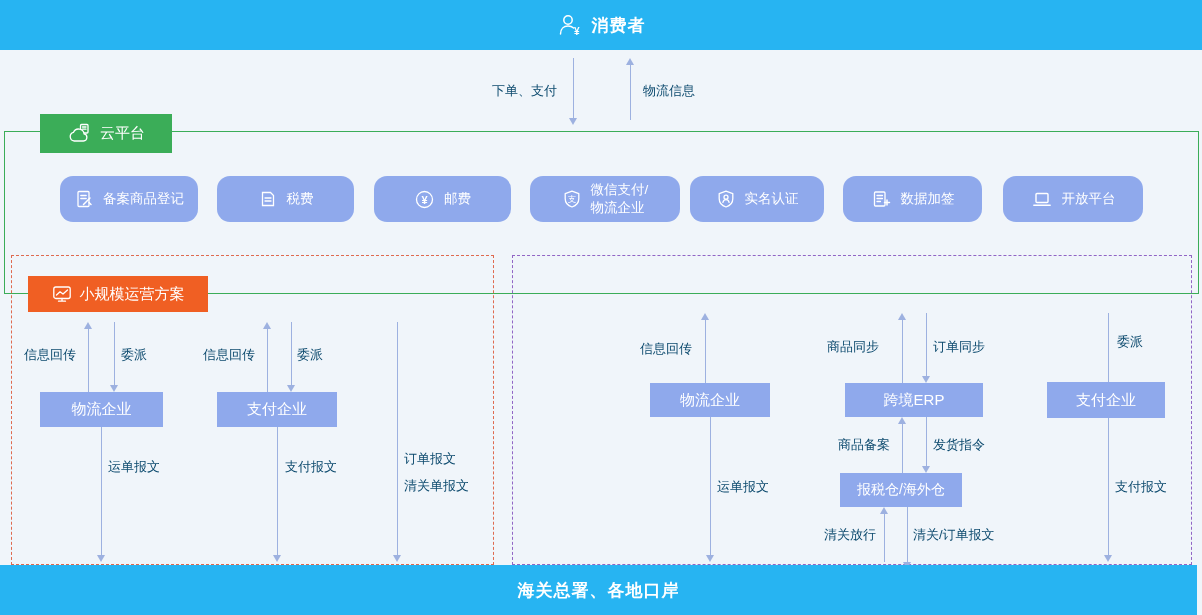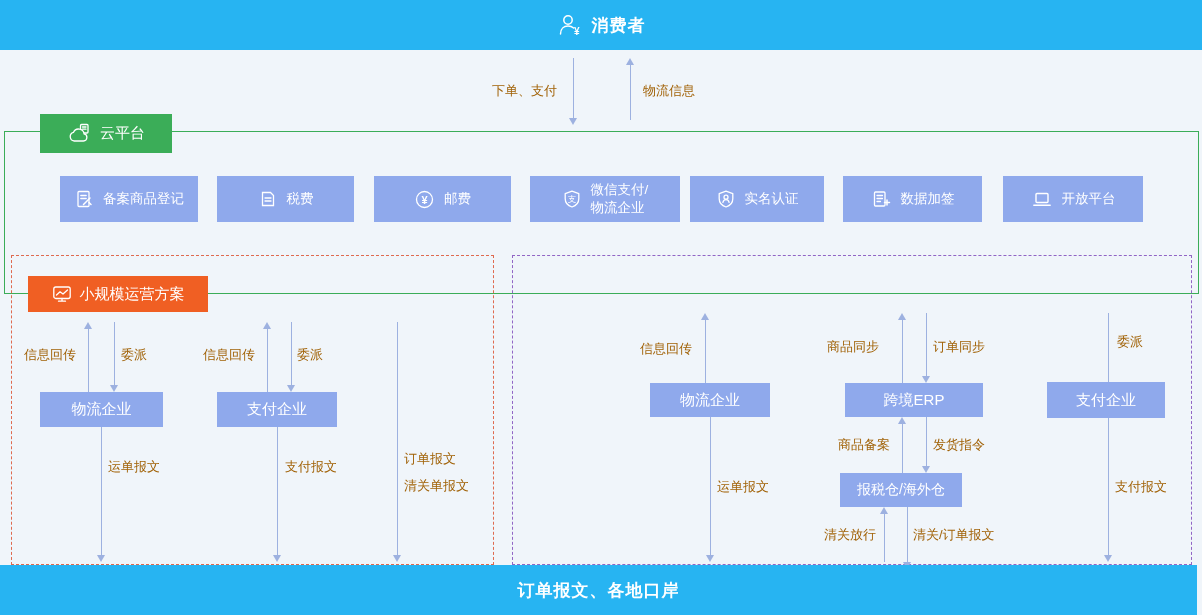--- a/index.html
+++ b/index.html
@@ -15,33 +15,33 @@
        font-size:15px;z-index:3;white-space:nowrap;text-align:right;}
   #tag-cloud{left:40px;top:114px;width:132px;height:39px;background:#3bad58;}
   #tag-small{left:28px;top:276px;width:180px;height:36px;background:#f05f23;}
   #tag-erp{left:523px;top:276px;width:164px;height:36px;background:#7165d6;}
   
   .dashed{position:absolute;z-index:1;}
   #redbox{left:11px;top:255px;width:481px;height:308px;border:1px dashed #df6a4f;}
   #purplebox{left:512px;top:255px;width:678px;height:308px;border:1px dashed #9165c5;}
   
   .pbtn{position:absolute;top:176px;height:46px;background:#8fa9ec;color:#fff;display:flex;
-        align-items:center;justify-content:center;gap:9px;font-size:13.5px;z-index:2;white-space:nowrap;}
+        align-items:center;justify-content:center;gap:9px;font-size:13.5px;z-index:2;white-space:nowrap;border-radius:13px;}
   .pbtn .b2{display:flex;flex-direction:column;line-height:1.3;text-align:left;}
   
   .node{position:absolute;background:#8fa9ec;color:#fff;display:flex;align-items:center;
         justify-content:center;font-size:15px;z-index:2;white-space:nowrap;}
   
   .arr{position:absolute;width:1px;background:#9db1e0;z-index:2;}
   .arr.down::after{content:'';position:absolute;bottom:-7px;left:-4px;width:0;height:0;
         border:4.5px solid transparent;border-bottom:none;border-top:7px solid #9db1e0;}
   .arr.up::before{content:'';position:absolute;top:-7px;left:-4px;width:0;height:0;
         border:4.5px solid transparent;border-top:none;border-bottom:7px solid #9db1e0;}
   
-  .flbl{position:absolute;font-size:13px;color:#a16207;z-index:2;white-space:nowrap;}
+  .flbl{position:absolute;font-size:13px;color:#0c4a6e;z-index:2;white-space:nowrap;}
   svg{display:block;}
 </style>
 </head>
 <body>
 
 <div id="stage">
 
   <div class="bar" style="top:0;">
     <span>
       <svg width="26" height="26" viewBox="0 0 26 26" fill="none" stroke="#fff" stroke-width="1.5" stroke-linecap="round">
@@ -206,16 +206,16 @@
   <div class="arr down" style="left:907px;top:507px;height:55px"></div>
   <div class="flbl" style="left:913px;top:526px">清关/订单报文</div>
 
   <div class="arr down" style="left:1108px;top:313px;height:69px"></div>
   <div class="flbl" style="left:1117px;top:333px">委派</div>
   <div class="node" style="left:1047px;top:382px;width:118px;height:36px">支付企业</div>
   <div class="arr down" style="left:1108px;top:418px;height:137px"></div>
   <div class="flbl" style="left:1115px;top:478px">支付报文</div>
 
   <div class="bar" style="top:565px;width:1197px">
-    <span>订单报文、各地口岸</span>
+    <span>海关总署、各地口岸</span>
   </div>
 
 </div>
 
 </body></html>

